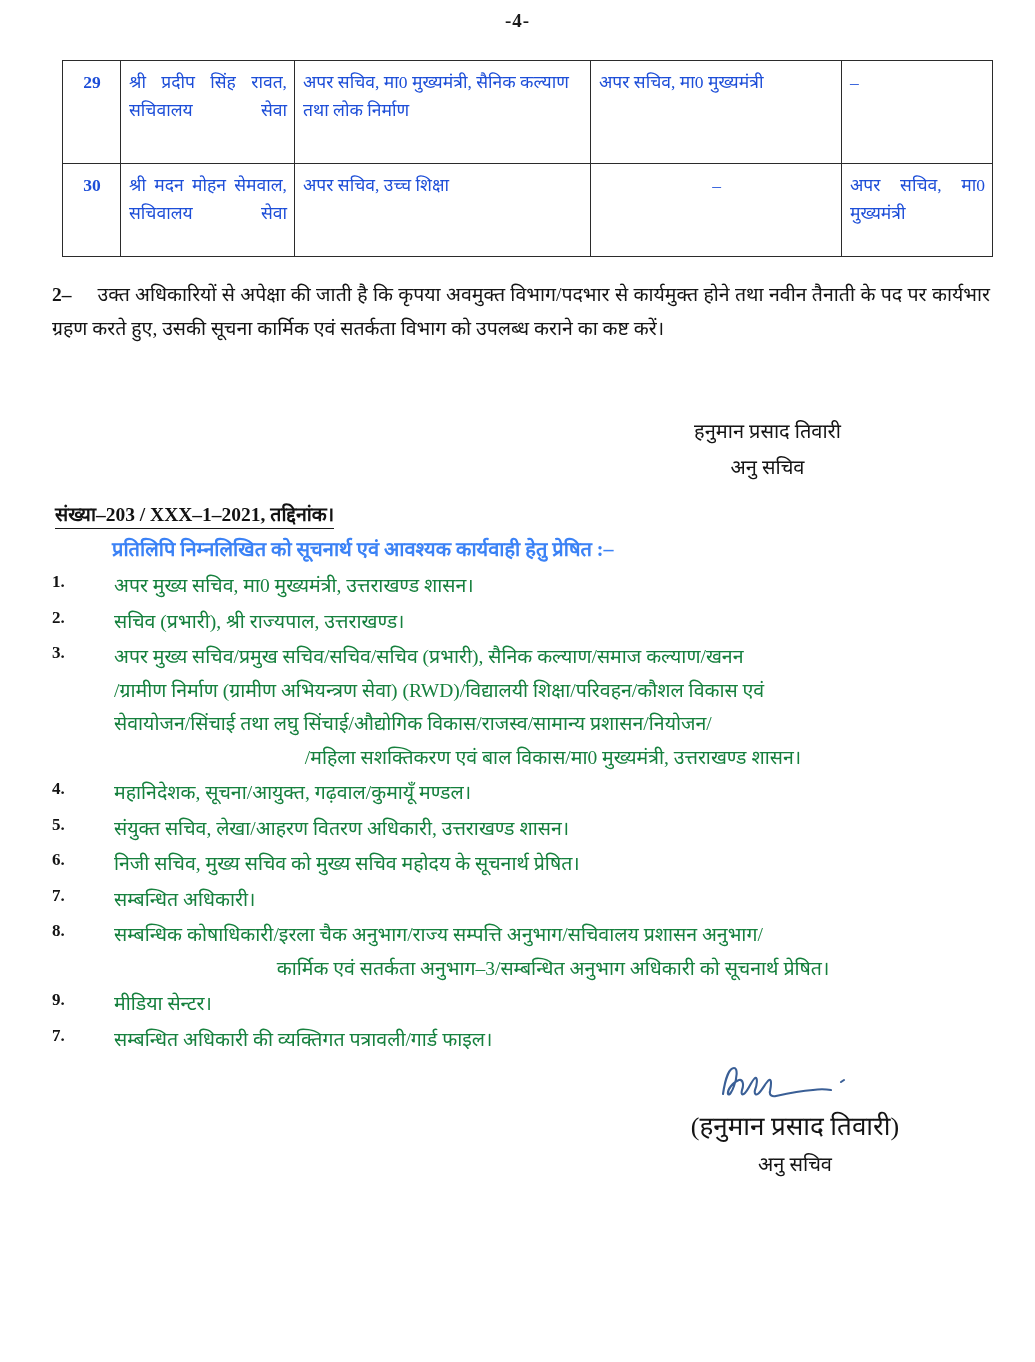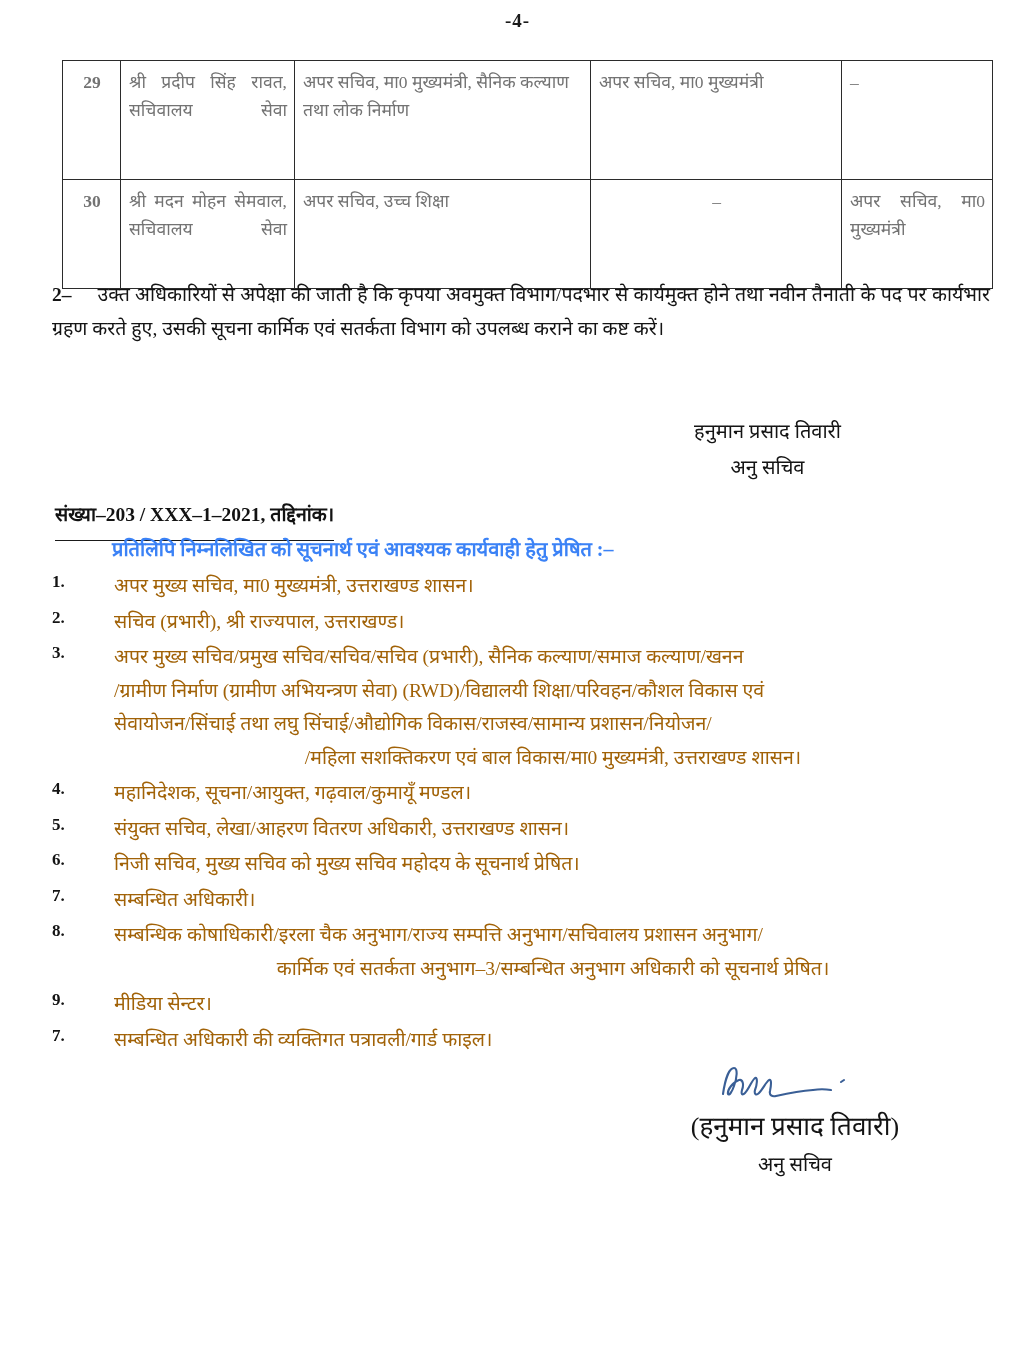--- a/index.html
+++ b/index.html
@@ -35,24 +35,24 @@
     position: absolute;
     left: 62px;
     top: 60px;
     width: 928px;
     border-collapse: collapse;
     table-layout: fixed;
   }
   .officer-table td {
     border: 1.5px solid #2b2b2b;
     vertical-align: top;
-    padding: 7px 7px 25px 8px;
+    padding: 7px 7px 9px 8px;
     font-size: 17.5px;
     line-height: 1.62;
-    color: #737373;
+    color: #1d4ed8;
   }
   .col-sno    { width: 42px;  text-align: center; font-weight: 700; font-size: 16px; padding-top: 9px; }
   .col-name   { width: 158px; text-align: justify; text-align-last: justify; }
   .col-from   { width: 280px; margin-top: 28px; }
   .col-to     { width: 235px; }
   .col-extra  { width: 135px; text-align: justify; text-align-last: justify; }
   .cell-dash  { text-align: center; padding-top: 9px; font-size: 19px; }
   .row-29 td { height: 86px; }
   .row-30 td { height: 76px; }
 
@@ -90,21 +90,21 @@
 
   
   .sankhya {
     position: absolute;
     left: 55px;
     top: 500px;
     font-size: 19.5px;
     font-weight: 700;
     color: #121212;
     border-bottom: 1.6px solid #1a1a1a;
-    padding-bottom: 13px;
+    padding-bottom: 1px;
     display: inline-block;
   }
 
   
   .copy-heading {
     position: absolute;
     left: 112px;
     top: 535px;
     font-size: 20px;
     font-weight: 700;
@@ -127,21 +127,21 @@
     flex: 0 0 62px;
     font-size: 17px;
     font-weight: 700;
     padding-top: 3px;
     color: #141414;
   }
   .copy-item .txt {
     flex: 1 1 auto;
     font-size: 19.5px;
     line-height: 1.72;
-    color: #a16207;
+    color: #15803d;
   }
   .copy-item .txt.justified {
     text-align: justify;
     text-justify: inter-word;
   }
   .copy-item .txt.justified > span { display: block; }
   .copy-item .txt.justified > span.lastline { text-align: center; }
 
   
   .sign-block-2 {

